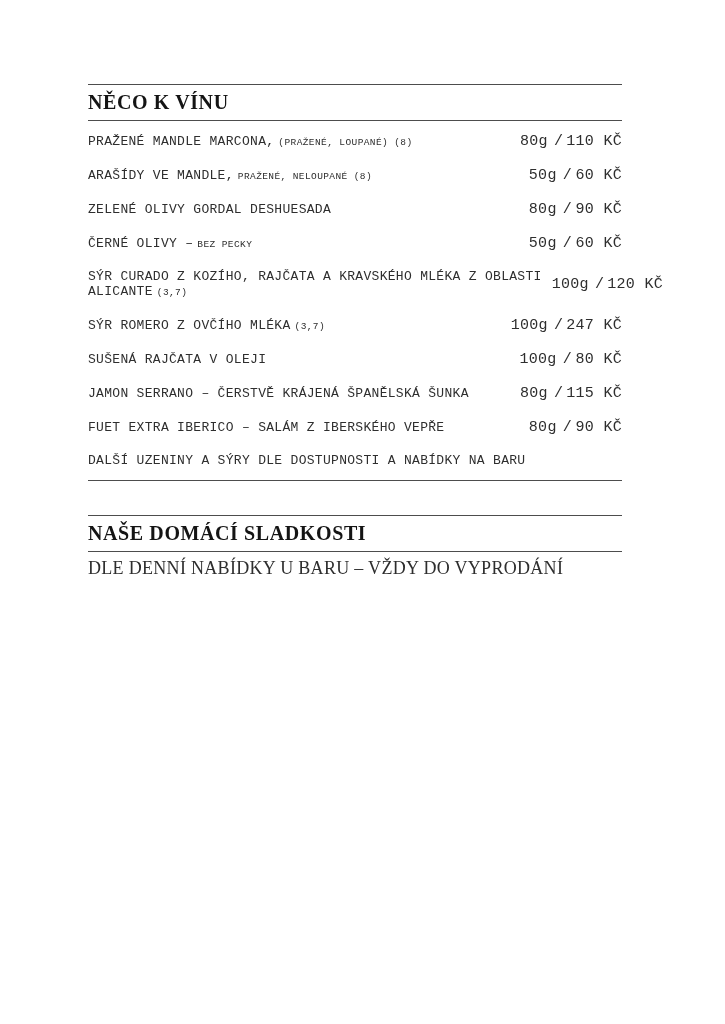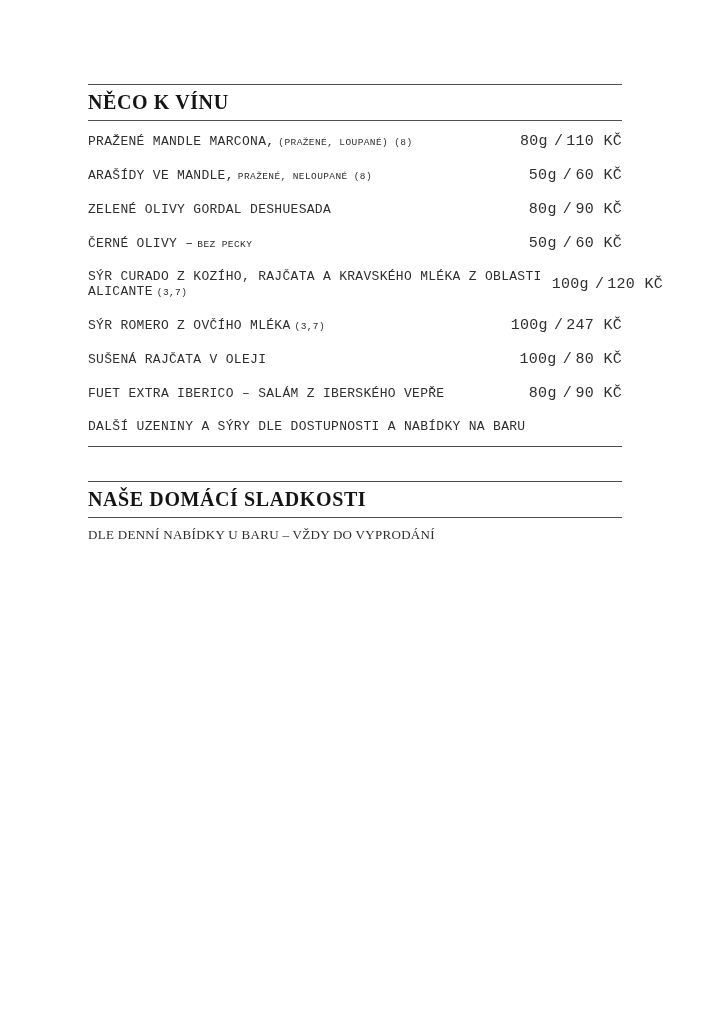--- a/index.html
+++ b/index.html
@@ -63,21 +63,21 @@
     letter-spacing: 0.3px;
     white-space: nowrap;
     flex-shrink: 0;
   }
   .w  { display: inline-block; min-width: 34px; text-align: right; }
   .slash { display: inline-block; padding: 0 3px 0 6px; }
   .p  { display: inline-block; min-width: 47px; text-align: right; }
   .section-2 { margin-top: 34px; }
   .note {
     margin: 9px 0 0 0;
-    font-size: 13px;
+    font-size: 18px;
     line-height: 15px;
     letter-spacing: 0.3px;
   }
 </style>
 </head>
 <body>
 
 <div class="page">
   <div class="inner">
 
@@ -129,20 +129,26 @@
           <div class="price"><span class="w">100g</span><span class="slash">/</span><span class="p">247 KČ</span></div>
         </div>
 
         <div class="row">
           <div class="name">
             <div><span>SUŠENÁ RAJČATA V OLEJI</span></div>
           </div>
           <div class="price"><span class="w">100g</span><span class="slash">/</span><span class="p">80 KČ</span></div>
         </div>
 
+        <div class="row">
+          <div class="name">
+            <div><span>JAMON SERRANO – ČERSTVĚ KRÁJENÁ ŠPANĚLSKÁ ŠUNKA</span></div>
+          </div>
+          <div class="price"><span class="w">80g</span><span class="slash">/</span><span class="p">115 KČ</span></div>
+        </div>
 
         <div class="row">
           <div class="name">
             <div><span>FUET EXTRA IBERICO – SALÁM Z IBERSKÉHO VEPŘE</span></div>
           </div>
           <div class="price"><span class="w">80g</span><span class="slash">/</span><span class="p">90 KČ</span></div>
         </div>
 
         <div class="row">
           <div class="name">

